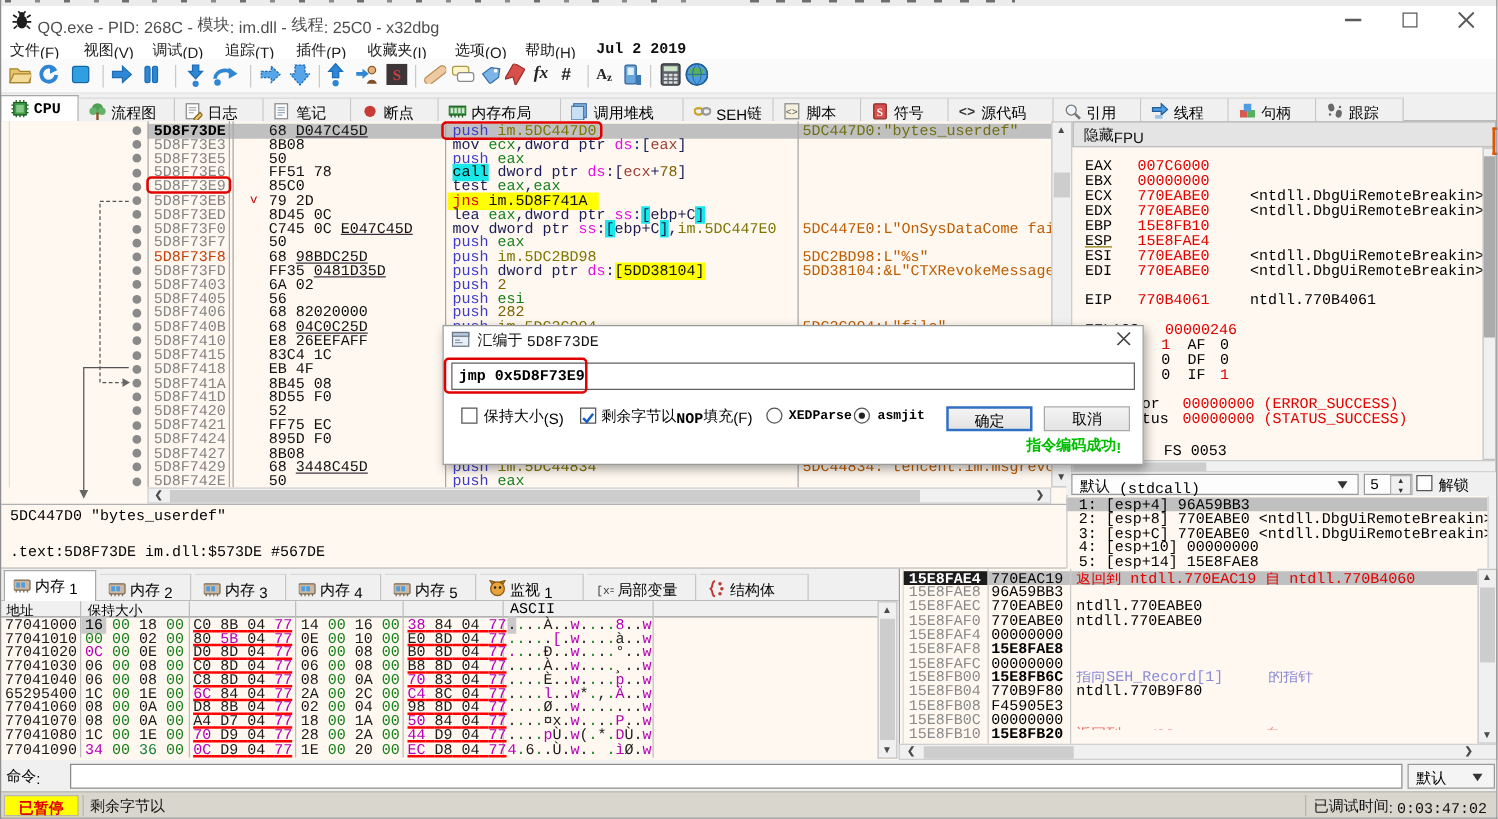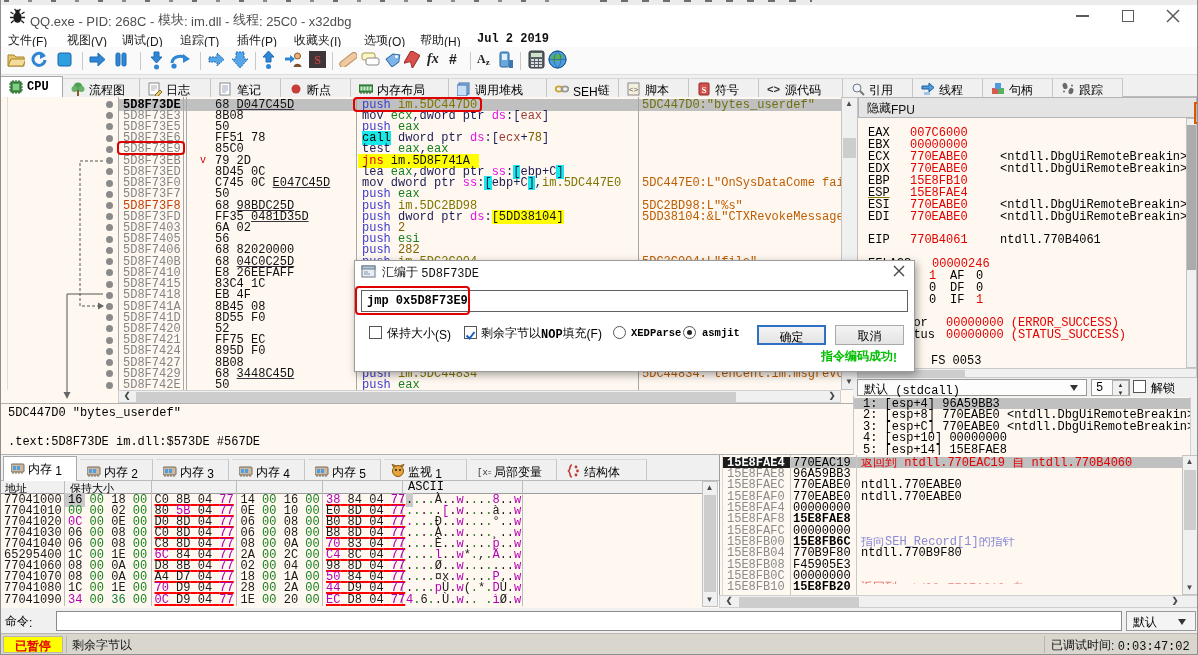--- a/index.html
+++ b/index.html
@@ -639,21 +639,21 @@
 <div class="r" style="left:793px;top:491.6px;color:#000;">770EABE0</div>
 <div class="r" style="left:861px;top:491.6px"><span style="color:#000">ntdll.770EABE0</span></div>
 <div class="r" style="left:727px;top:502.9px;color:#8a8a8a">15E8FAF4</div>
 <div class="r" style="left:793px;top:502.9px;color:#000;">00000000</div>
 <div class="r" style="left:727px;top:514.2px;color:#8a8a8a">15E8FAF8</div>
 <div class="r" style="left:793px;top:514.2px;color:#000;font-weight:bold">15E8FAE8</div>
 <div class="r" style="left:727px;top:525.6px;color:#8a8a8a">15E8FAFC</div>
 <div class="r" style="left:793px;top:525.6px;color:#000;">00000000</div>
 <div class="r" style="left:727px;top:537.0px;color:#8a8a8a">15E8FB00</div>
 <div class="r" style="left:793px;top:537.0px;color:#000;font-weight:bold">15E8FB6C</div>
-<div class="r" style="left:861px;top:537.0px"><span style="color:#8a8ad6"><span class="cj" style="width:24px;">指向</span>SEH_Record[1]<span class="cj" style="width:36px;">的指针</span></span></div>
+<div class="r" style="left:861px;top:537.0px"><span style="color:#8a8ad6"><span class="cj" style="width:24px;">指向</span>SEH_Record[1]<span class="cj" style="width:36px;margin-left:36px;">的指针</span></span></div>
 <div class="r" style="left:727px;top:548.3px;color:#8a8a8a">15E8FB04</div>
 <div class="r" style="left:793px;top:548.3px;color:#000;">770B9F80</div>
 <div class="r" style="left:861px;top:548.3px"><span style="color:#000">ntdll.770B9F80</span></div>
 <div class="r" style="left:727px;top:559.6px;color:#8a8a8a">15E8FB08</div>
 <div class="r" style="left:793px;top:559.6px;color:#000;">F45905E3</div>
 <div class="r" style="left:727px;top:571.0px;color:#8a8a8a">15E8FB0C</div>
 <div class="r" style="left:793px;top:571.0px;color:#000;">00000000</div>
 <div class="r" style="left:727px;top:582.4px;color:#8a8a8a">15E8FB10</div>
 <div class="r" style="left:793px;top:582.4px;color:#000;font-weight:bold">15E8FB20</div>
 <div class="ab" style="left:861px;top:579px;width:178px;height:5px;overflow:hidden">

